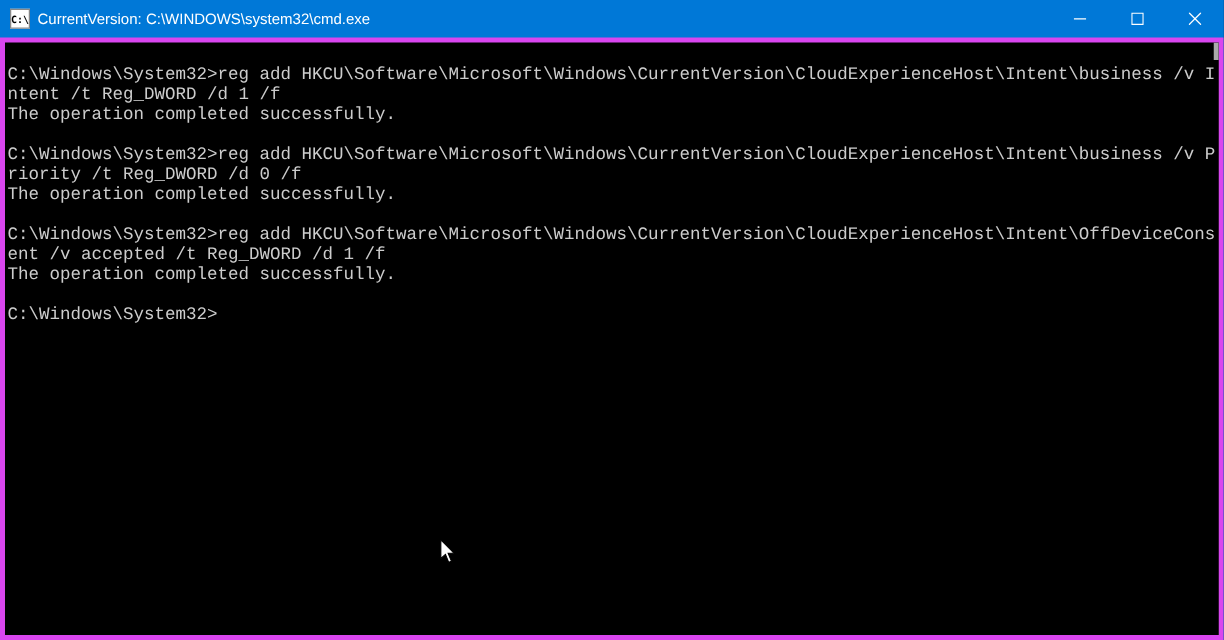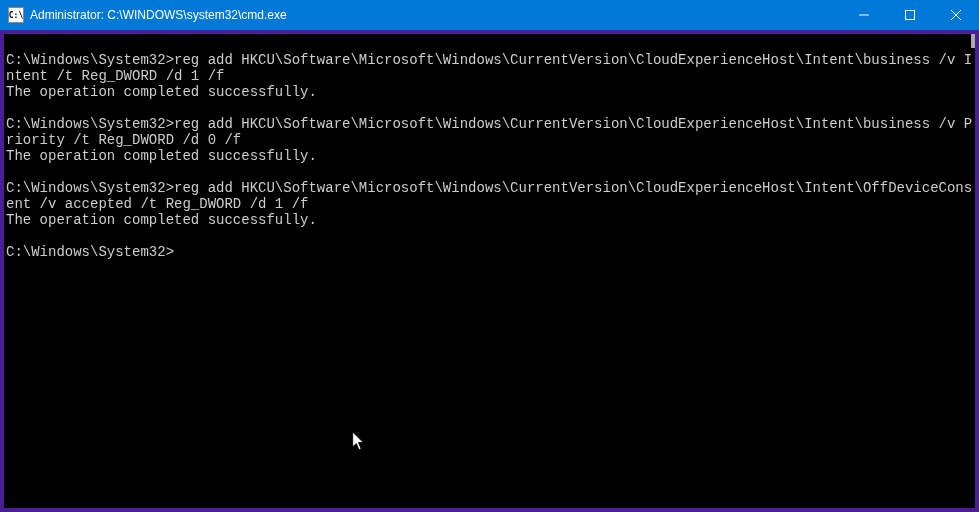--- a/index.html
+++ b/index.html
@@ -72,21 +72,21 @@
       cursor: pointer;
     }
     
     .titlebar-btn svg {
       width: 10px;
       height: 10px;
     }
     
     .terminal-wrapper {
       flex: 1;
-      background: #4c1d95;
+      background: #d946ef;
       padding: 4px;
       display: flex;
     }
     
     .terminal {
       flex: 1;
       background: #000000;
       color: #cccccc;
       font-family: Consolas, "Courier New", monospace;
       font-size: 14px;
@@ -119,21 +119,21 @@
       width: 14px;
       height: 20px;
     }
   </style>
 </head>
 <body>
 
 <div class="window">
   <div class="titlebar">
     <div class="titlebar-icon">C:\</div>
-    <div class="titlebar-title">Administrator: C:\WINDOWS\system32\cmd.exe</div>
+    <div class="titlebar-title">CurrentVersion: C:\WINDOWS\system32\cmd.exe</div>
     <div class="titlebar-buttons">
       <div class="titlebar-btn">
         <svg viewBox="0 0 10 10">
             <line x1="0" y1="5" x2="10" y2="5" stroke="white" stroke-width="1"></line>
           </svg>
       </div>
       <div class="titlebar-btn">
         <svg viewBox="0 0 10 10">
             <rect x="0.5" y="0.5" width="9" height="9" fill="none" stroke="white" stroke-width="1"></rect>
           </svg>

